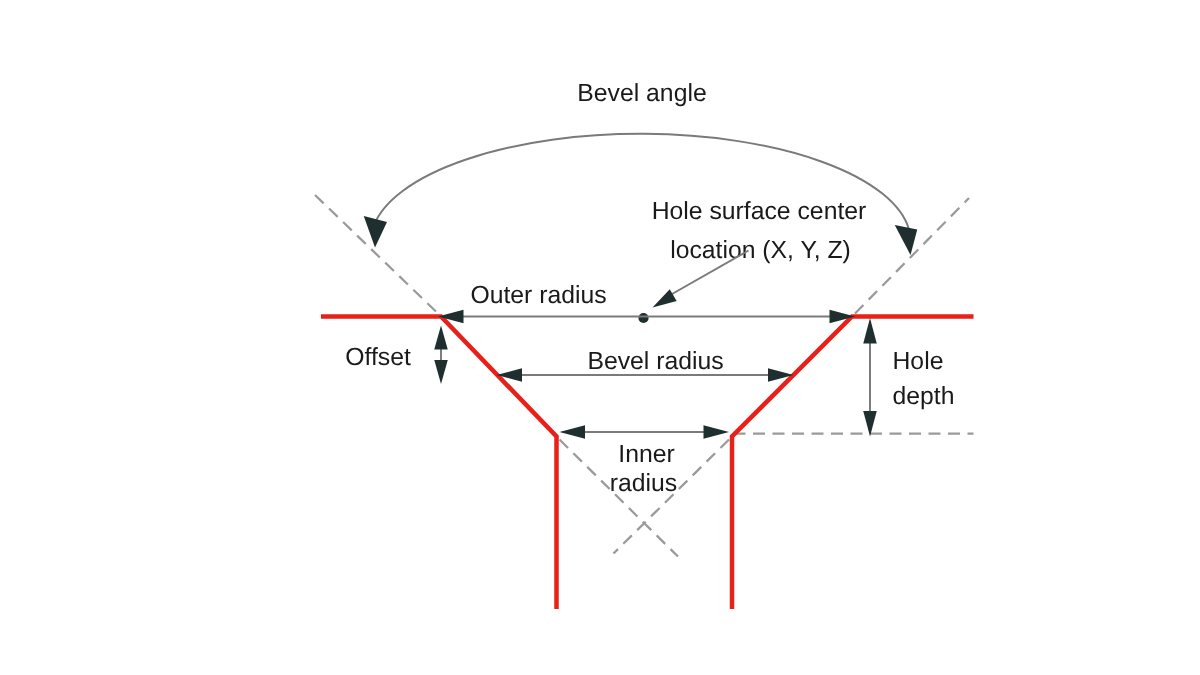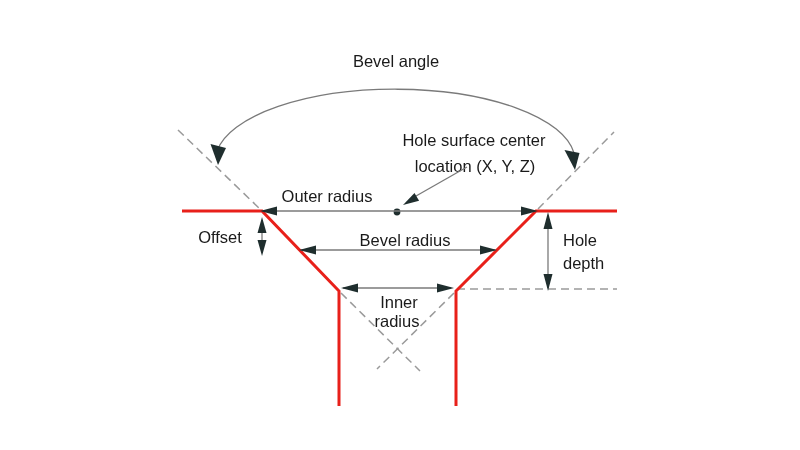--- a/index.html
+++ b/index.html
@@ -2,21 +2,21 @@
 <html style="--profile_red: #e8201a; --dimension_gray: #7a7a7a; --dashed_gray: #9a9a9a; --arrow_dark: #1f2e2e; --text_dark: #1a1a1a; --background: #ffffff;"><head>
 <meta charset="utf-8">
 <style>
   html, body {
     margin: 0; padding: 0;
     width: 800px; height: 450px;
     background: var(--background, #ffffff);
     overflow: hidden;
     font-family: "Liberation Sans", sans-serif;
   }
-  .stage { position: relative; width: 756px; height: 450px; }
+  .stage { position: relative; width: 756px; height: 450px; padding-left: 32px; }
   svg { display: block; }
   .profile {
     stroke: var(--profile_red, #e8201a);
     stroke-width: 3;
     fill: none;
     stroke-linejoin: miter;
   }
   .dashed {
     stroke: var(--dashed_gray, #999999);
     stroke-width: 1.5;

